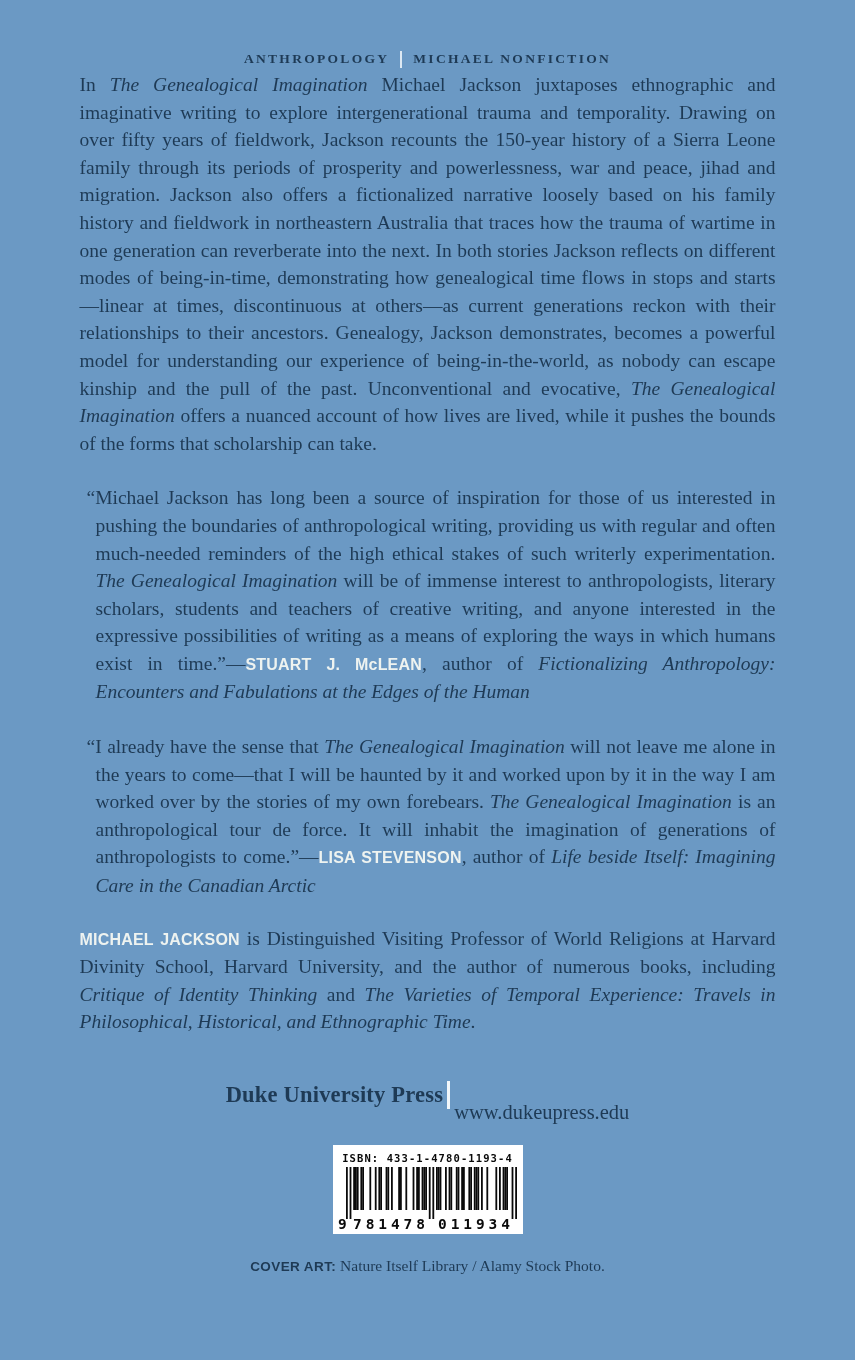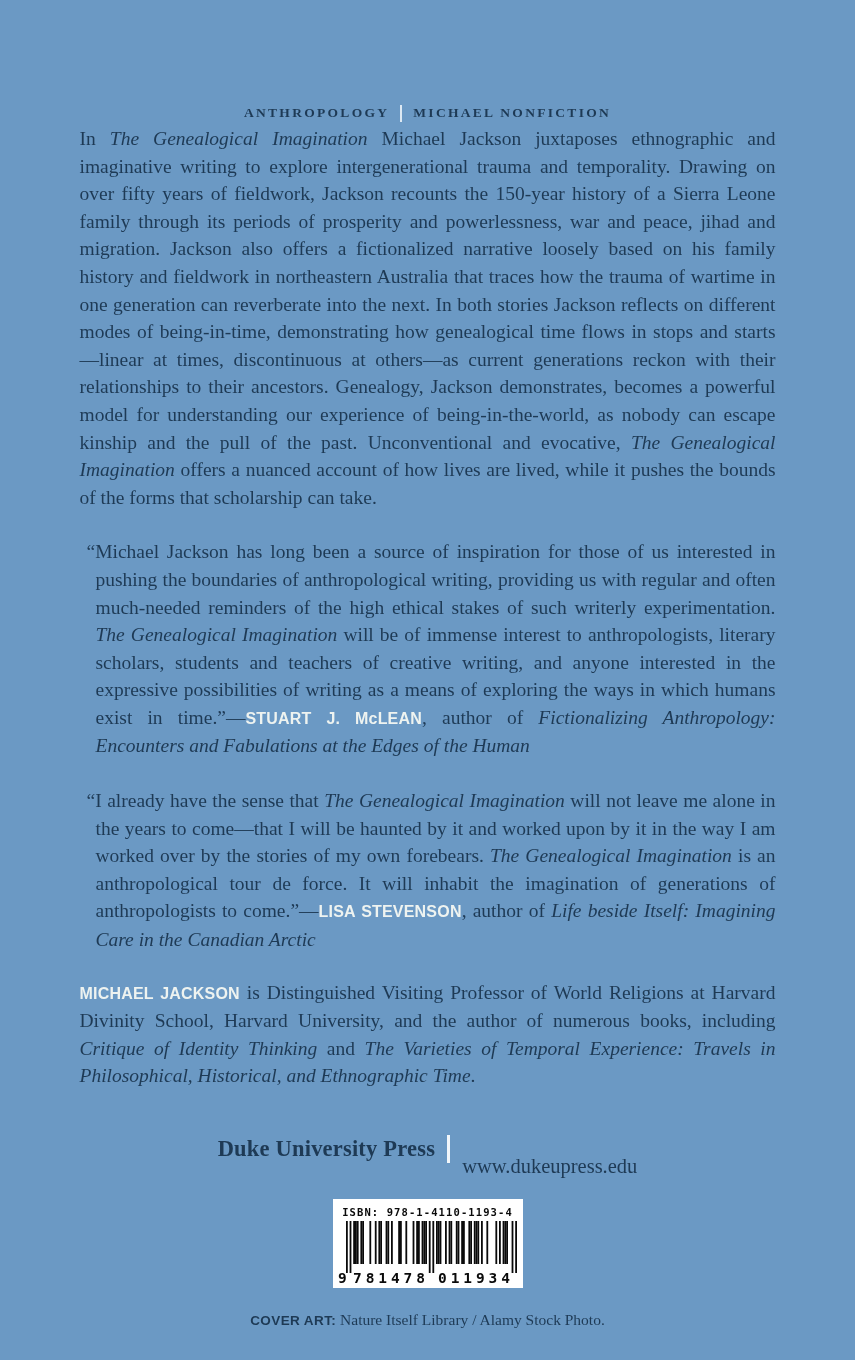--- a/index.html
+++ b/index.html
@@ -6,39 +6,39 @@
     --bg:#6b99c4; --fg:#1e3a55; --hl:#eef3f0; --bar-divider:#dde9f3;
   }
   html,body{margin:0;padding:0;}
   body{background:#4d4d4d;}
   .page{
     position:relative; width:855px; height:1360px; background:var(--bg);
     font-family:"Liberation Serif", serif; color:var(--fg);
     margin:0 auto; overflow:hidden;
   }
   .categories{
-    padding-top:104px; display:flex; justify-content:center; align-items:center;
+    padding-top:50px; display:flex; justify-content:center; align-items:center;
     gap:11px; font-size:13.5px; font-weight:bold; letter-spacing:2.3px; line-height:18px;
   }
   .vbar{ width:2px; height:17px; background:var(--bar-divider); }
   .vbar.tall{ width:3px; height:28px; background:#f1f6fa; }
   .content{ width:696px; margin:0 auto; }
   .content p{
     margin:0; font-size:19.5px; line-height:27.6px; text-align:justify;
   }
   p.blurb{ margin-top:3px; }
   p.quote{ margin-top:27px; padding-left:9px; text-indent:-9px;margin-left:7px; }
   p.bio{ margin-top:25px; }
   .it{ font-style:italic; }
   .hl{
     font-family:"Liberation Sans", sans-serif; font-weight:bold;
     font-size:16px; letter-spacing:0.2px; color:var(--hl);
   }
   .publisher{
-    margin-top:29px; display:flex; justify-content:center; align-items:center; gap:12px;
+    margin-top:29px; display:flex; justify-content:center; align-items:center; gap:4px;
   }
   .pub-name{ font-size:22.5px; font-weight:bold; letter-spacing:0.2px; }
   .pub-url{ font-size:20.5px;margin-top:36px; }
   .barcode-box{
     width:190px; margin:21px auto 0; background:#ffffff; padding:7px 0 3px;
     text-align:center;
   }
   .isbn-label{
     font-family:"DejaVu Sans Mono", monospace; font-size:10.5px; font-weight:bold;
     letter-spacing:1.1px; color:#0a0a0a; line-height:12px;
@@ -73,21 +73,21 @@
 
     <p class="bio"><span class="hl">MICHAEL JACKSON</span><span> is Distinguished Visiting Professor of World Religions at Harvard Divinity School, Harvard University, and the author of numerous books, including </span><span class="it">Critique of Identity Thinking</span><span> and </span><span class="it">The Varieties of Temporal Experience: Travels in Philosophical, Historical, and Ethnographic Time</span><span>.</span></p>
 
     <div class="publisher">
       <span class="pub-name">Duke University Press</span>
       <span class="vbar tall"></span>
       <span class="pub-url">www.dukeupress.edu</span>
     </div>
 
     <div class="barcode-box">
-      <div class="isbn-label">ISBN: 978-1-4110-1193-4</div>
+      <div class="isbn-label">ISBN: 433-1-4780-1193-4</div>
       <svg class="barcode-holder" id="barcode-svg" viewBox="0 0 180 64" xmlns="http://www.w3.org/2000/svg">
           <rect x="8.00" y="0" width="1.80" height="52" fill="#0a0a0a"></rect>
           <rect x="11.60" y="0" width="1.80" height="52" fill="#0a0a0a"></rect>
           <rect x="15.20" y="0" width="1.80" height="43" fill="#0a0a0a"></rect>
           <rect x="17.00" y="0" width="1.80" height="43" fill="#0a0a0a"></rect>
           <rect x="18.80" y="0" width="1.80" height="43" fill="#0a0a0a"></rect>
           <rect x="22.40" y="0" width="1.80" height="43" fill="#0a0a0a"></rect>
           <rect x="24.20" y="0" width="1.80" height="43" fill="#0a0a0a"></rect>
           <rect x="31.40" y="0" width="1.80" height="43" fill="#0a0a0a"></rect>
           <rect x="36.80" y="0" width="1.80" height="43" fill="#0a0a0a"></rect>

